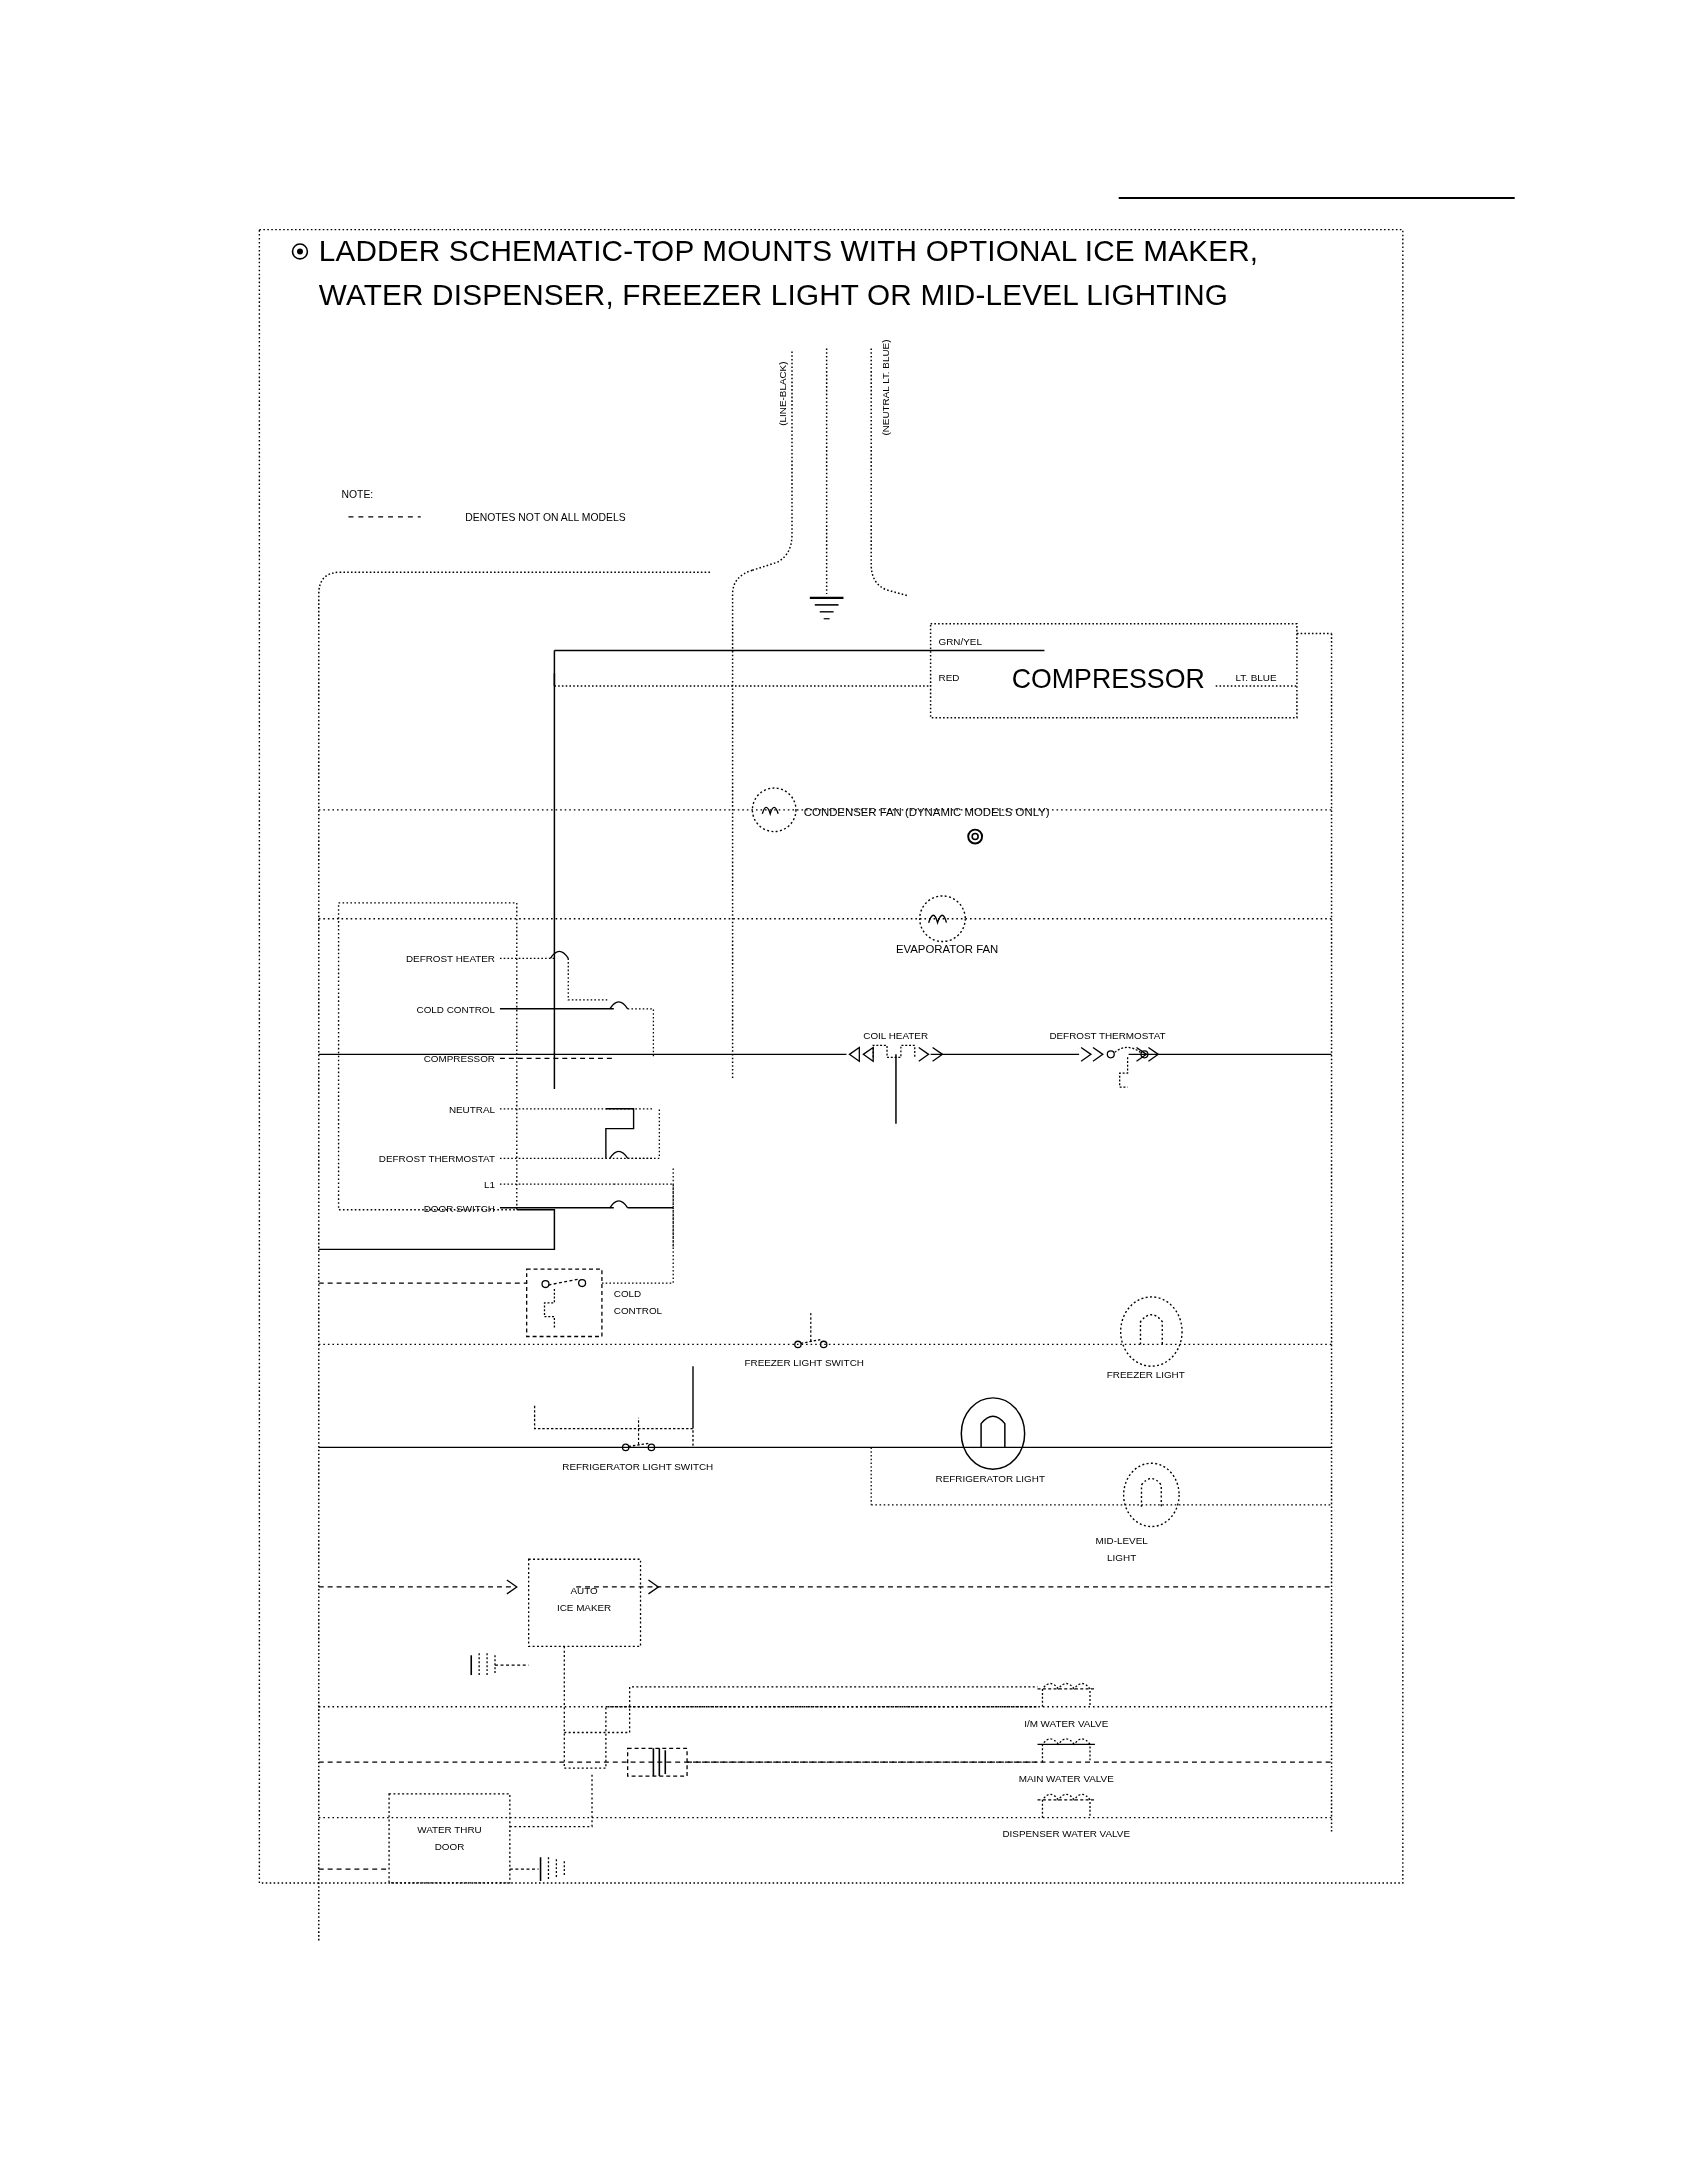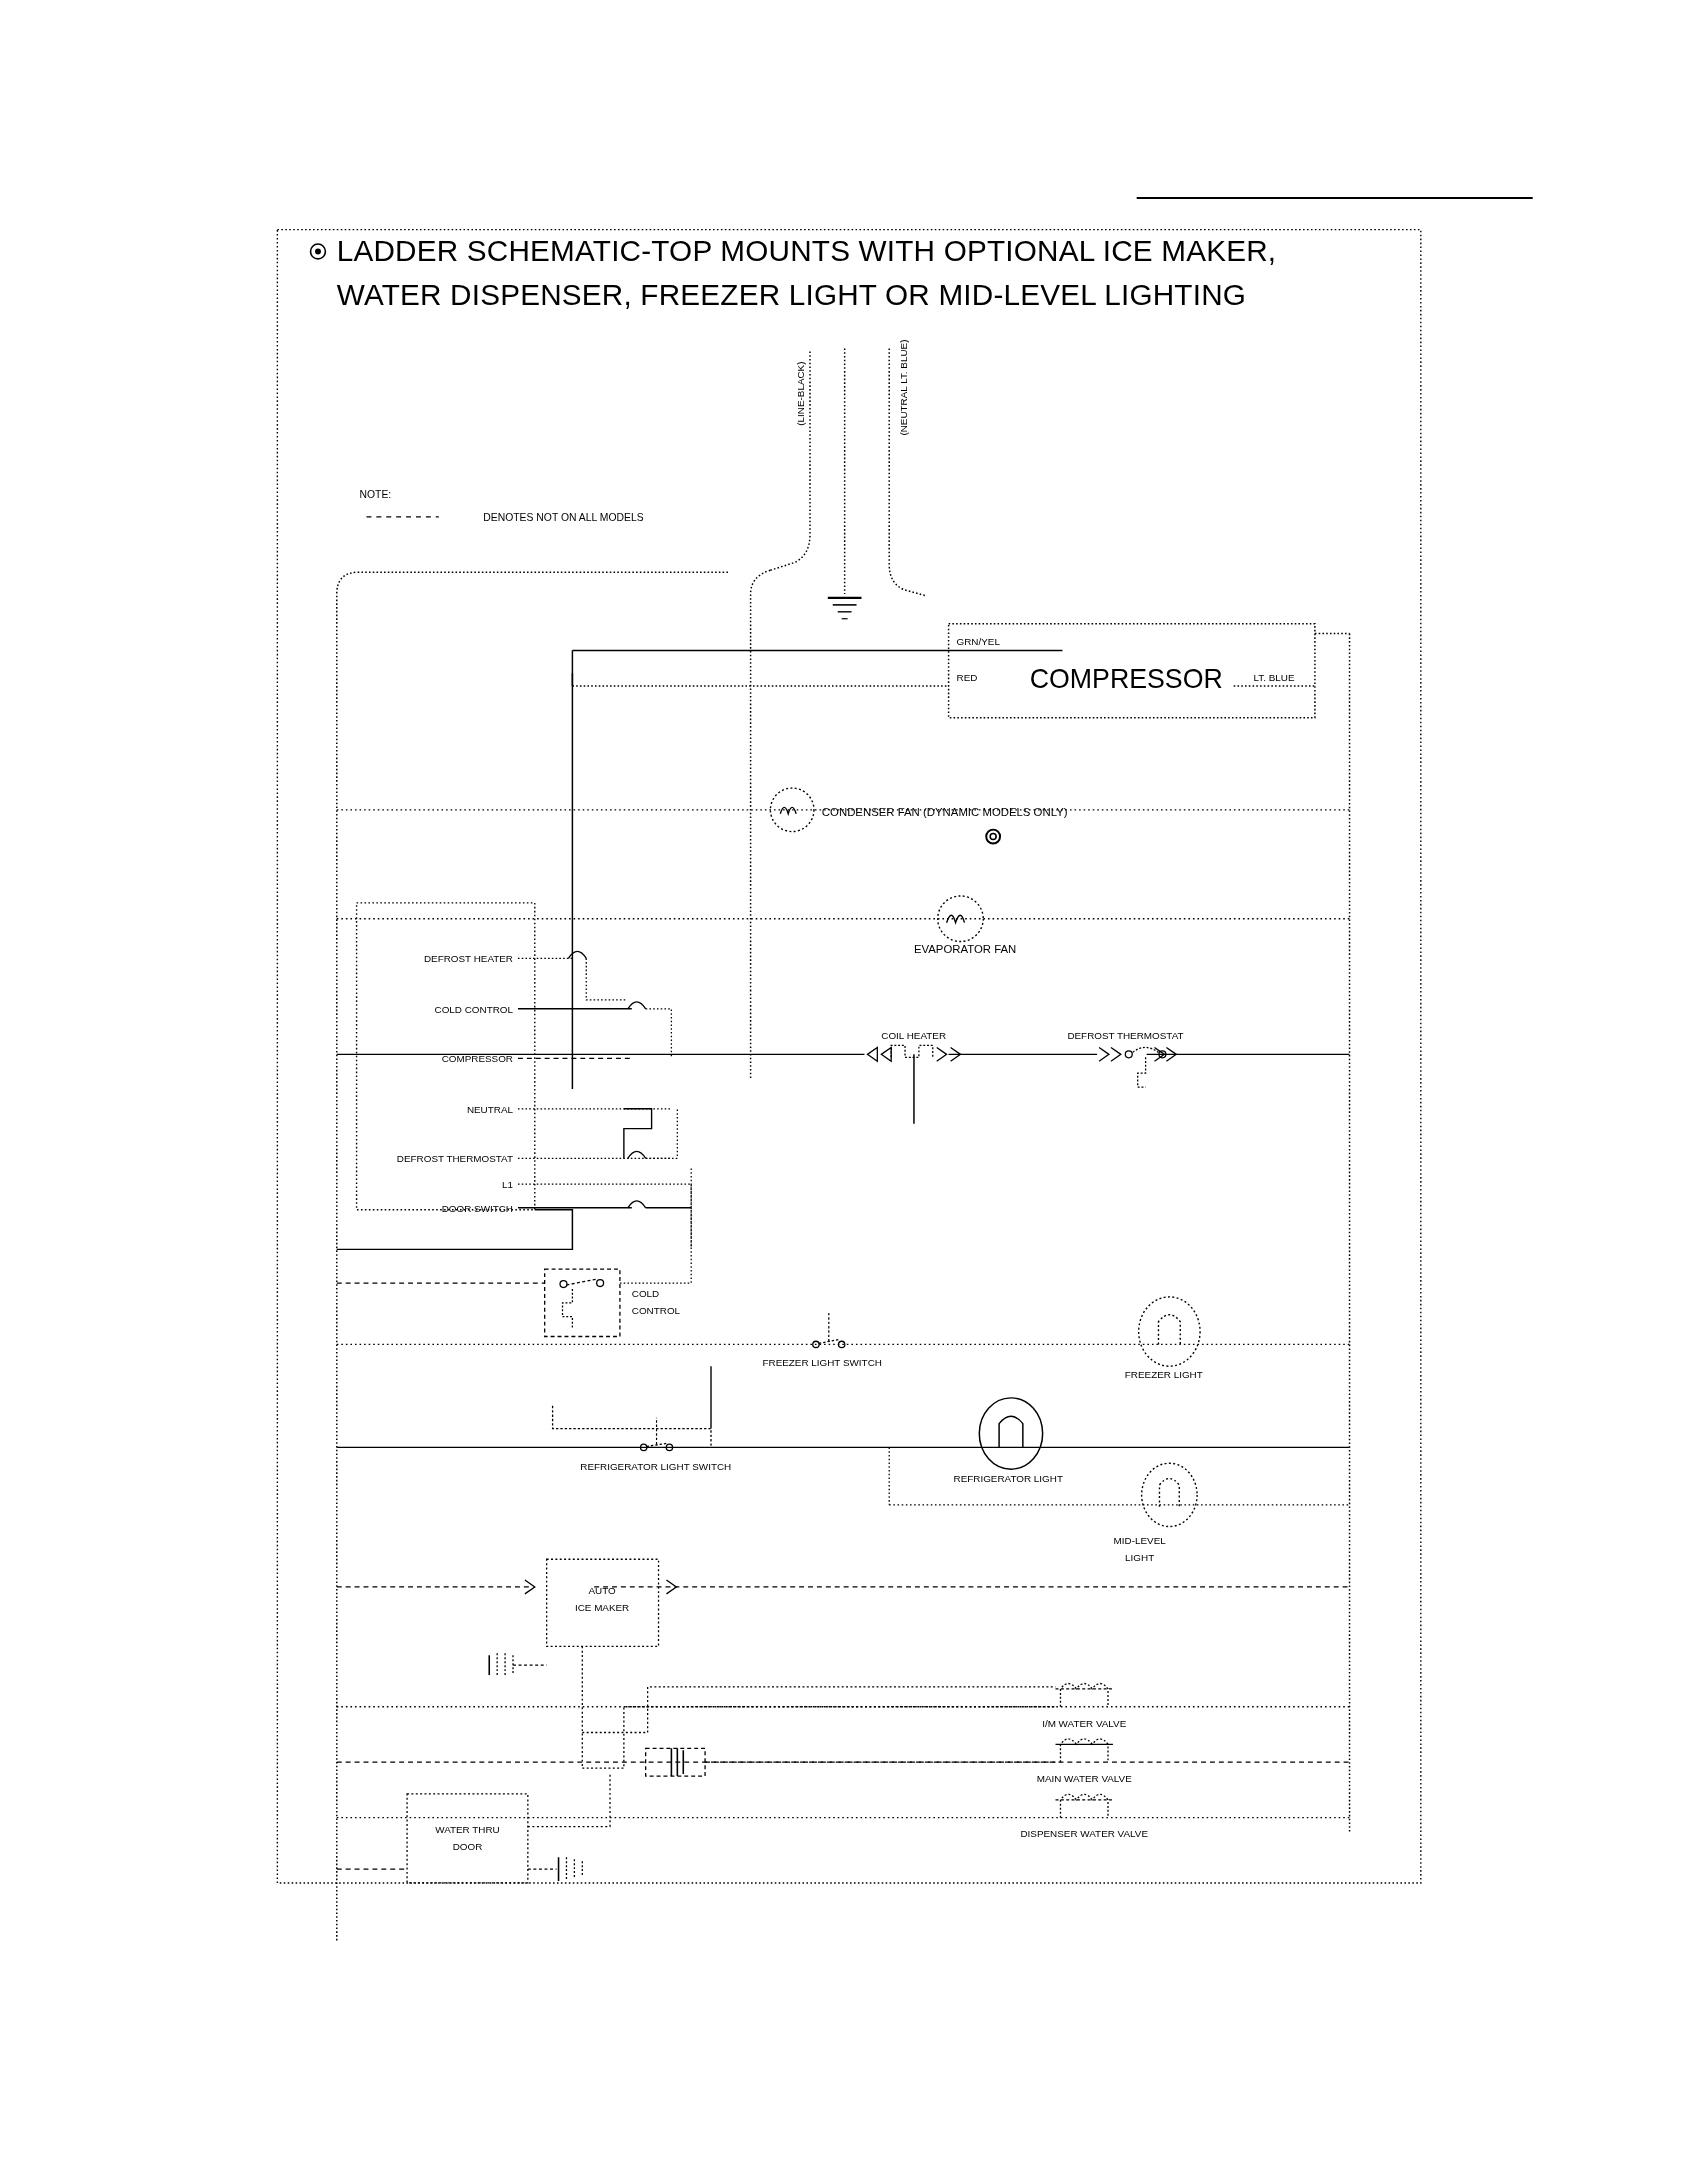--- a/index.html
+++ b/index.html
@@ -10,21 +10,21 @@
   body {
     width: 1683px;
     height: 2178px;
     font-family: "Liberation Sans", sans-serif;
     color: #000000;
     position: relative;
     overflow: hidden;
   }
   #page {
     position: absolute;
-    left: 18px; top: 0;
+    left: 0; top: 0;
     width: 1359px;
     height: 2178px;
   }
   .svgroot { display: block; }
   text {
     font-family: "Liberation Sans", sans-serif;
     fill: #000;
   }
   .ttl {
     font-size: 30px;

